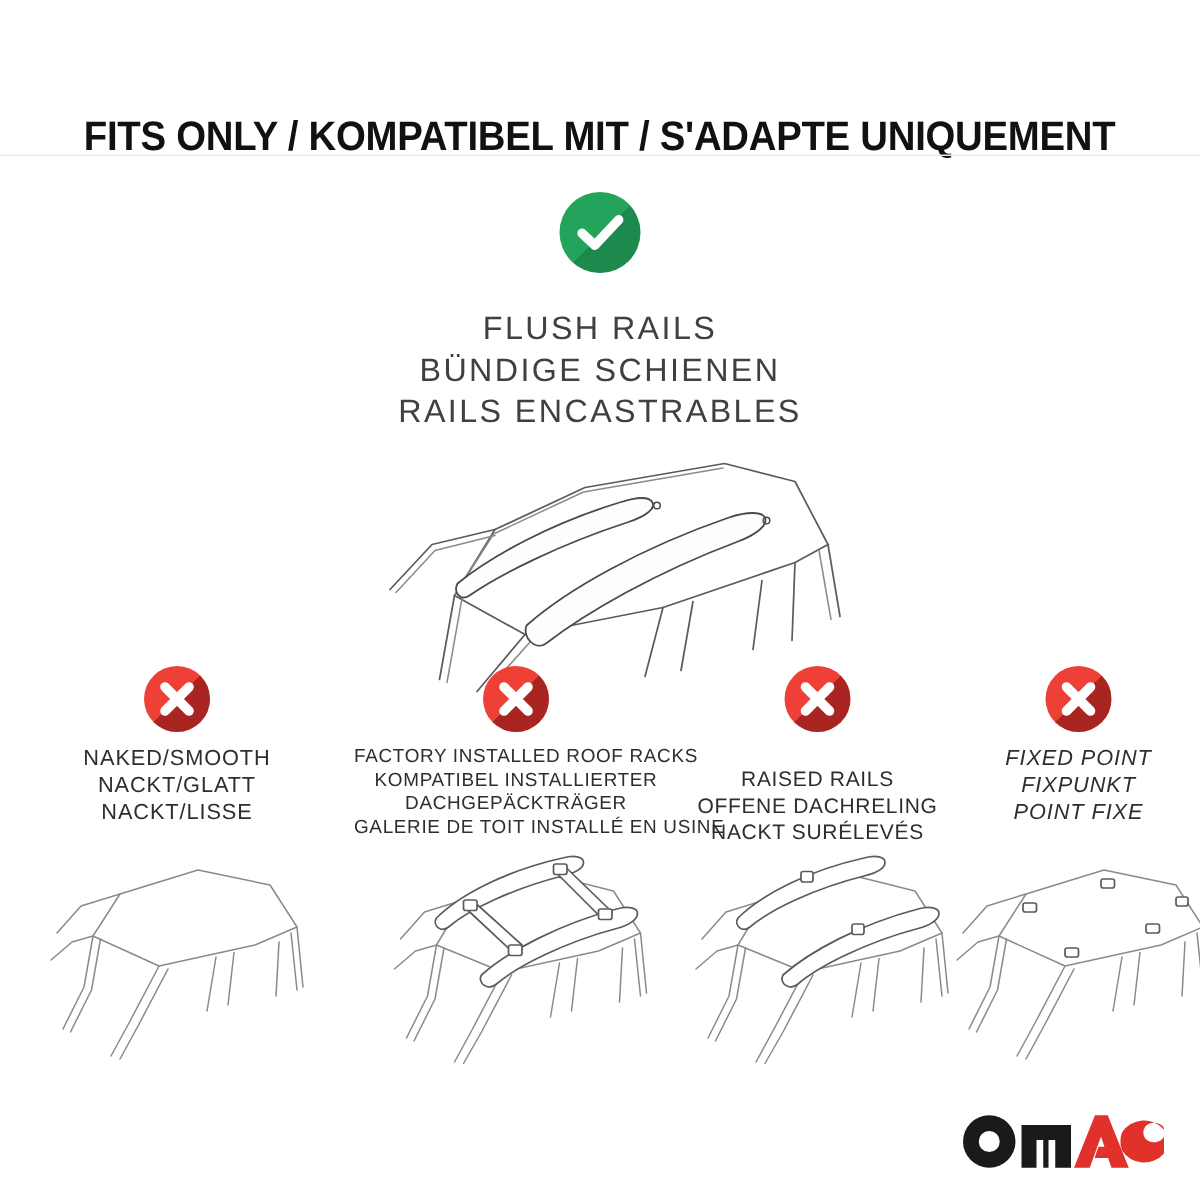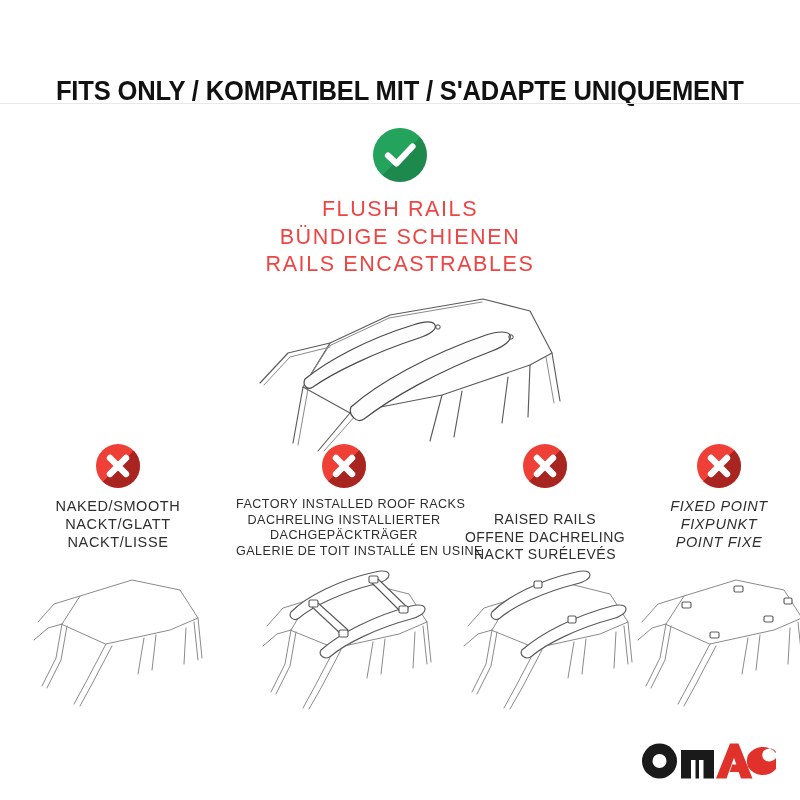--- a/index.html
+++ b/index.html
@@ -75,26 +75,26 @@
   }
   .badge.ok .shadow {
     background: linear-gradient(135deg, rgba(0,0,0,0) 52%, rgba(0,0,0,0.16) 52%);
   }
   .badge.no .shadow {
     background: linear-gradient(135deg, rgba(0,0,0,0) 50%, rgba(110,14,14,0.55) 50%);
   }
   .badge svg { position: relative; display: block; }
 
   .featured-labels {
-    margin-top: 14px;
+    margin-top: 24px;
     font-size: 21.5px;
     line-height: 1.28;
     letter-spacing: 1.6px;
     font-weight: 400;
-    color: #ef4444;
+    color: #404040;
   }
   .featured-labels div { white-space: nowrap; }
 
   .featured-art {
     margin-top: 12px;
     height: 160px;
   }
 
   
   .grid {
@@ -242,21 +242,21 @@
 
   <div class="col col-1">
     <div class="badge no">
       <div class="shadow"></div>
       <svg width="44" height="44" viewBox="0 0 44 44" aria-hidden="true">
         <path d="M14 14 L30 30 M30 14 L14 30" fill="none" stroke="#ffffff" stroke-width="6.4" stroke-linecap="round"></path>
       </svg>
     </div>
     <div class="col-labels">
       <div>FACTORY INSTALLED ROOF RACKS</div>
-      <div>DACHRELING INSTALLIERTER</div>
+      <div>KOMPATIBEL INSTALLIERTER</div>
       <div>DACHGEPÄCKTRÄGER</div>
       <div>GALERIE DE TOIT INSTALLÉ EN USINE</div>
     </div>
     <div class="col-art">
       <svg width="200" height="155" viewBox="0 0 200 155" style="margin-left:6px" aria-hidden="true">
 
         <path class="ln-thin" d="M44 76 L62 46 L114 28 L162 40 L180 68 L152 80 L88 94 Z"></path>
         <path class="ln-thin" d="M44 76 L30 80 L16 92"></path>
         <path class="ln-thin" d="M62 46 L36 54 L20 72"></path>
         <path class="ln-thin" d="M44 76 L38 110 L24 138"></path>

